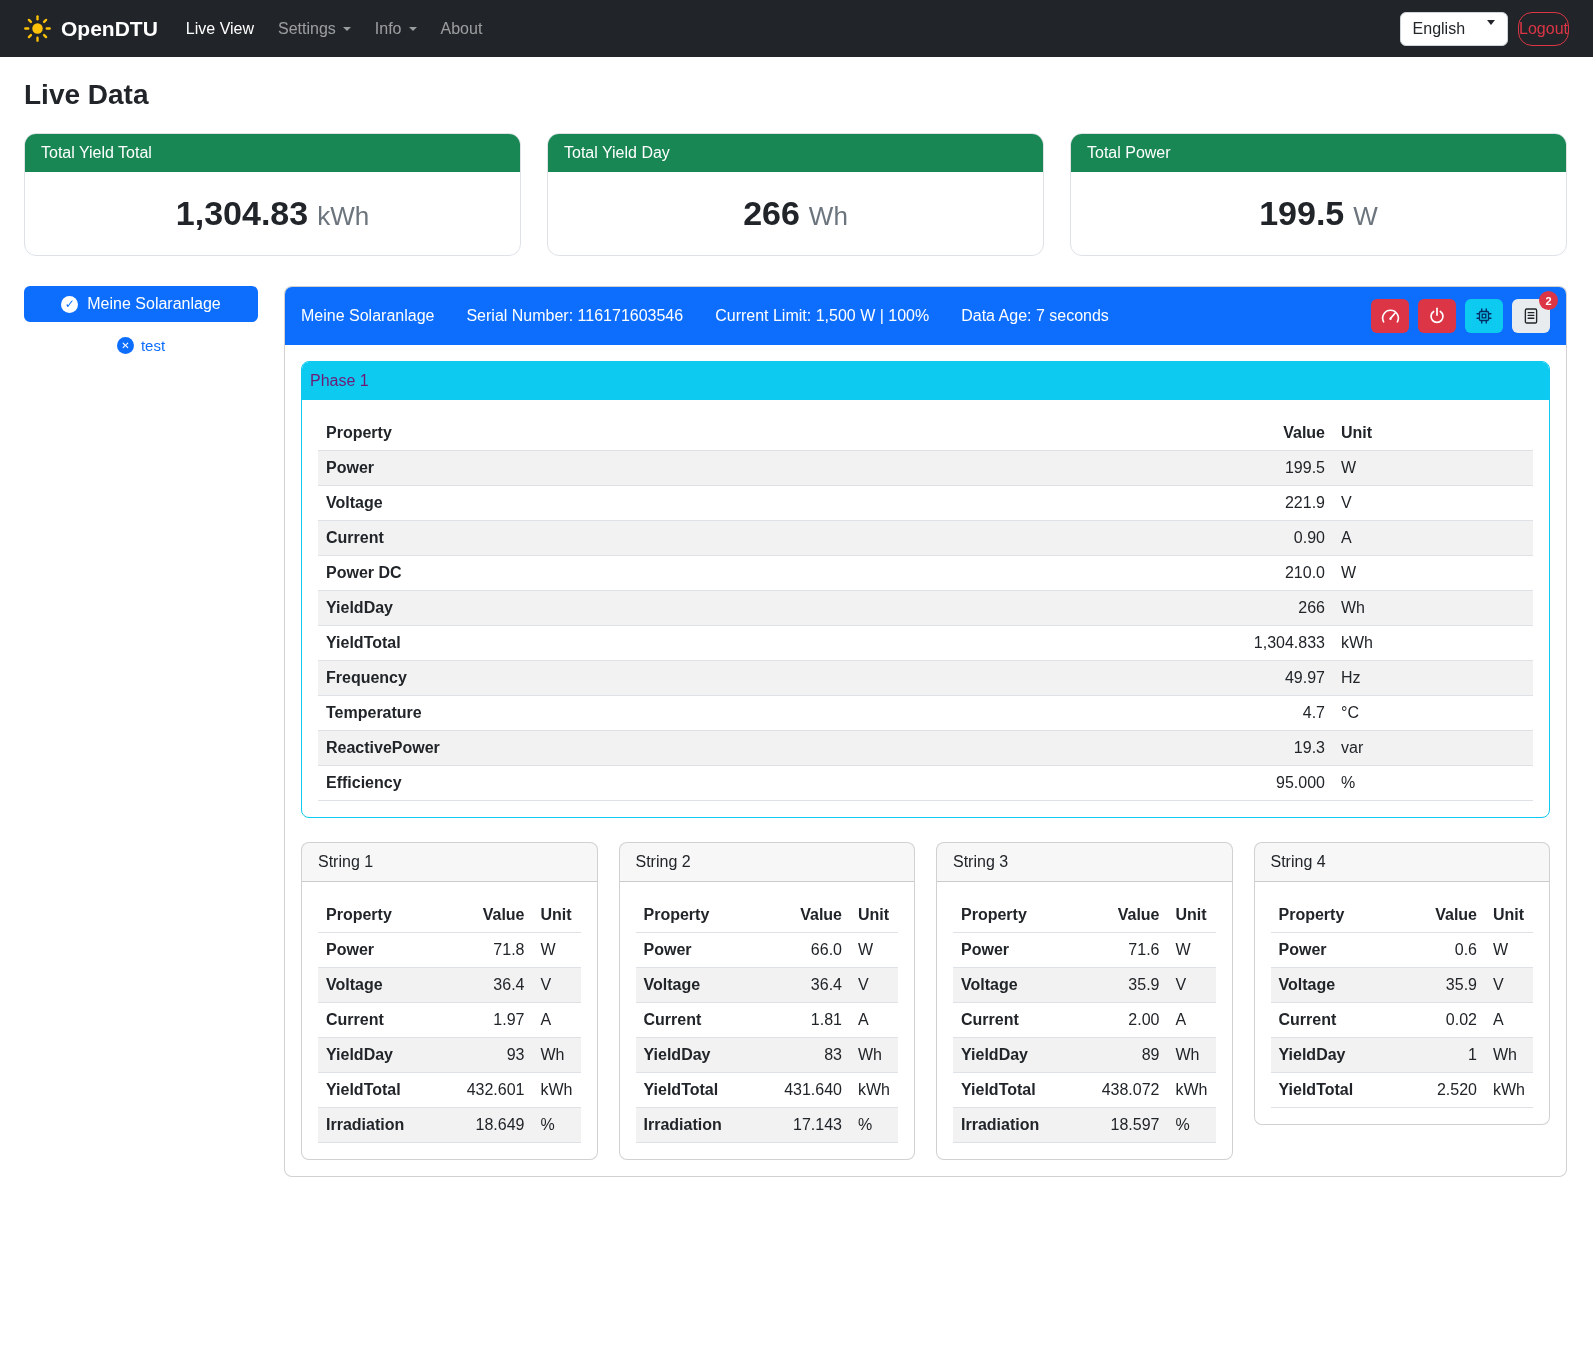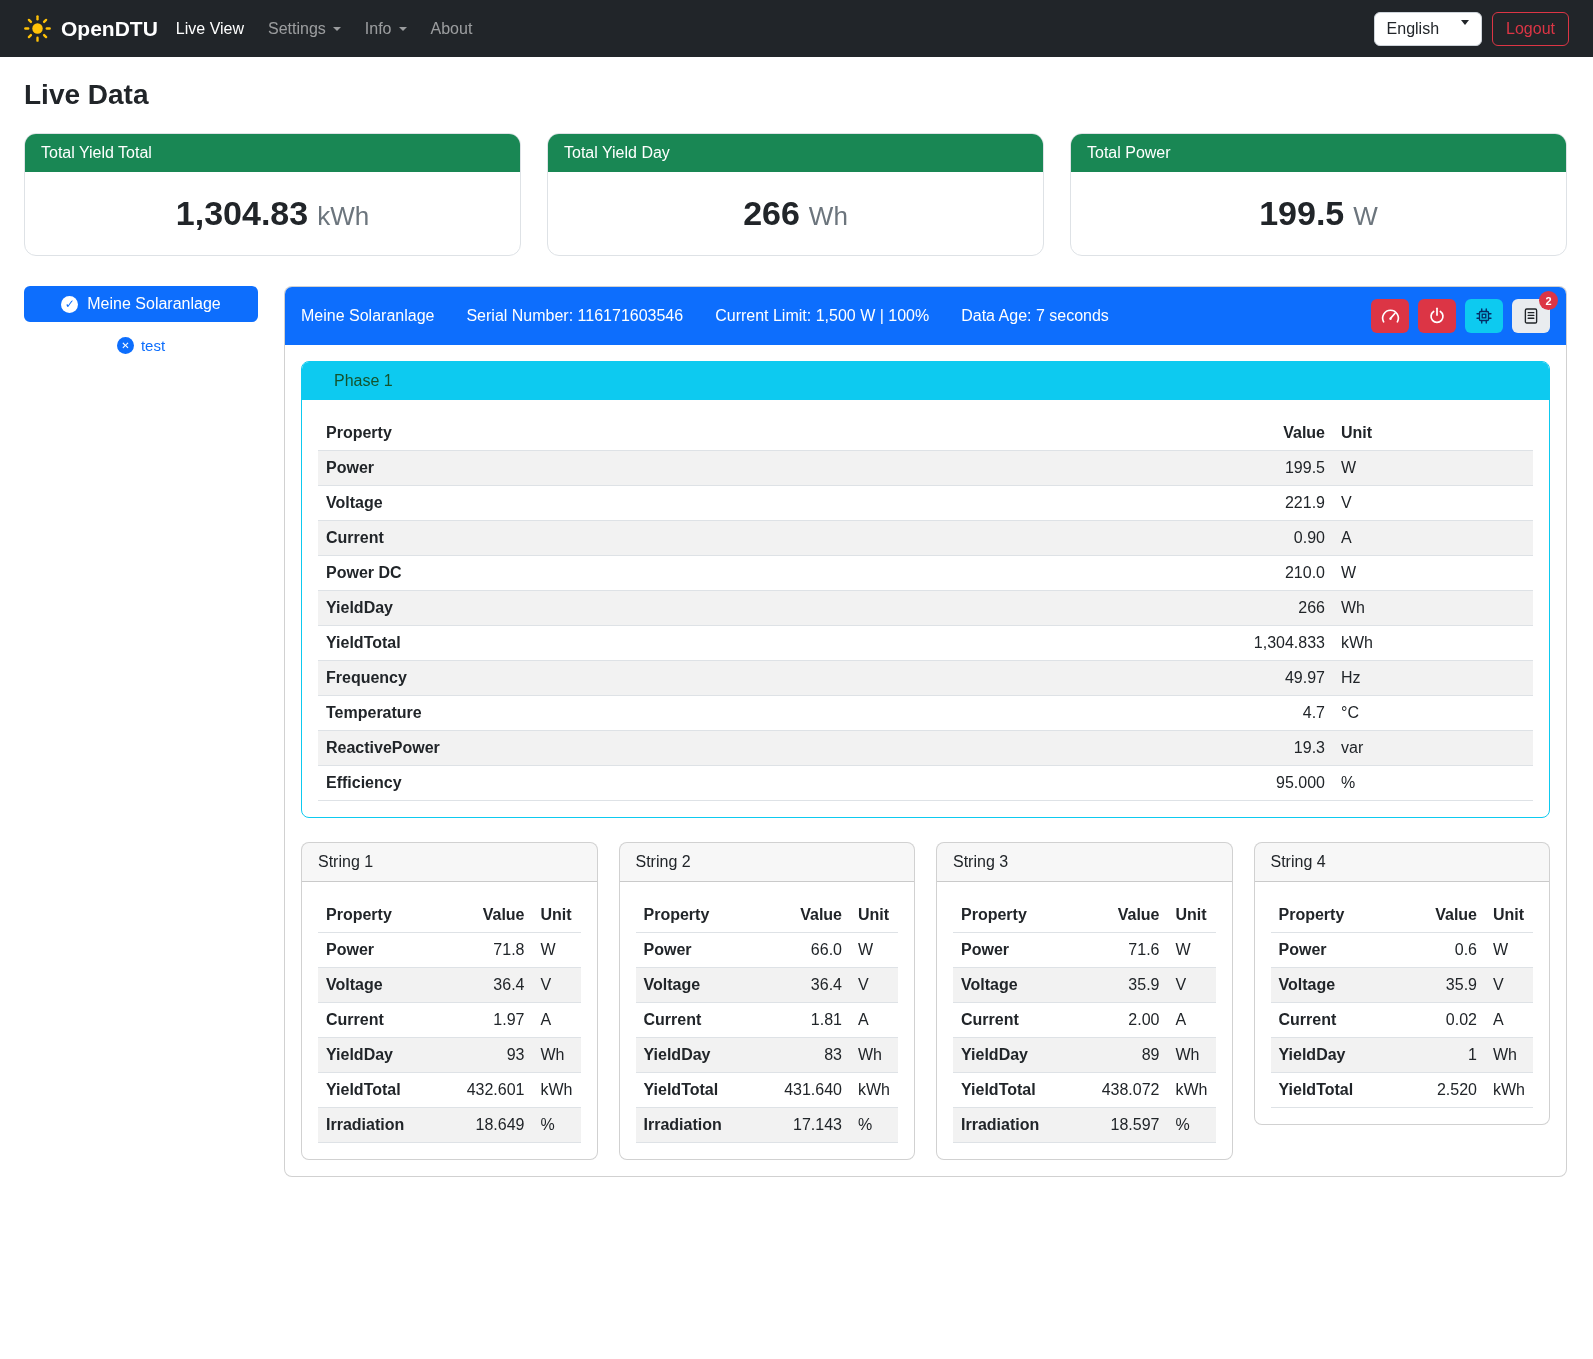--- a/index.html
+++ b/index.html
@@ -2,29 +2,29 @@
 <html><head>
 <meta charset="utf-8">
 <title>OpenDTU Live Data</title>
 <style>
   *{box-sizing:border-box;margin:0;padding:0;}
   html,body{background:#fff;}
   body{font-family:"Liberation Sans","DejaVu Sans",sans-serif;color:#212529;font-size:16px;}
 
   
   .navbar{background:#212529;height:57px;display:flex;align-items:center;padding:0 24px;}
-  .brand{display:flex;align-items:center;gap:10px;color:#fff;font-size:21px;font-weight:600;margin-right:8px;cursor:pointer;}
+  .brand{display:flex;align-items:center;gap:10px;color:#fff;font-size:21px;font-weight:600;margin-right:18px;cursor:pointer;}
   .nav-links{display:flex;align-items:center;gap:4px;flex:1;}
   .nav-link{color:rgba(255,255,255,.55);padding:8px 10px;font-size:16px;cursor:pointer;white-space:nowrap;}
   .nav-link.active{color:#fff;}
   .caret::after{content:"";display:inline-block;margin-left:7px;vertical-align:3px;border-top:4px solid currentColor;border-right:4px solid transparent;border-left:4px solid transparent;}
   .nav-right{display:flex;align-items:center;gap:10px;}
   .lang-select{background:#fff;border:1px solid #ced4da;border-radius:6px;padding:7px 12px;display:flex;gap:22px;color:#212529;cursor:pointer;}
   .chev{width:0;height:0;border-top:5px solid #212529;border-left:4px solid transparent;border-right:4px solid transparent;}
-  .logout-btn{border:1px solid #dc3545;color:#dc3545;background:transparent;border-radius:6px;padding:7px 13px;font-size:16px;cursor:pointer;font-family:inherit;}
+  .logout-btn{border:1px solid #dc3545;color:#dc3545;background:transparent;border-radius:14px;padding:7px 0;font-size:16px;cursor:pointer;font-family:inherit;}
 
   
   .page{padding:12px 26px 24px 24px;}
   .page-title{font-size:28px;font-weight:600;margin:10px 0 22px;}
 
   .totals-row{display:flex;gap:26px;margin-bottom:30px;}
   .total-card{flex:1;border:1px solid #dee2e6;border-radius:12px;overflow:hidden;}
   .total-card .hd{background:#198754;color:#fff;padding:10px 16px;font-size:16px;}
   .total-card .bd{padding:22px 16px;text-align:center;}
   .total-card .val{font-size:34px;font-weight:700;}
@@ -45,21 +45,21 @@
   .hdr-actions{margin-left:auto;display:flex;gap:9px;}
   .hdr-btn{width:38px;height:34px;border-radius:6px;border:none;display:flex;align-items:center;justify-content:center;cursor:pointer;position:relative;font-family:inherit;}
   .hdr-btn.danger{background:#dc3545;color:#fff;}
   .hdr-btn.info{background:#0dcaf0;color:#052c65;}
   .hdr-btn.light{background:#e9ecef;color:#212529;}
   .badge{position:absolute;top:-8px;right:-8px;background:#dc3545;color:#fff;border-radius:50%;min-width:19px;height:19px;font-size:11px;display:flex;align-items:center;justify-content:center;padding:0 3px;font-weight:700;}
   .panel-body{padding:16px;}
 
   
   .phase-card{border:1px solid #0dcaf0;border-radius:8px;overflow:hidden;margin-bottom:24px;}
-  .phase-hd{background:#0dcaf0;color:#14532d;padding:10px 32px;font-size:16px;}
+  .phase-hd{background:#0dcaf0;color:#701a75;padding:10px 8px;font-size:16px;}
   .phase-bd{padding:16px;}
 
   
   table.data-table{width:100%;border-collapse:collapse;}
   .data-table th,.data-table td{padding:8px;border-bottom:1px solid #dee2e6;text-align:left;font-size:16px;vertical-align:middle;}
   .data-table thead th{font-weight:700;}
   .data-table tbody th{font-weight:700;}
   .data-table .val{text-align:right;}
   .phase-table thead th:nth-child(2){width:120px;}
   .phase-table thead th:nth-child(3){width:200px;}

